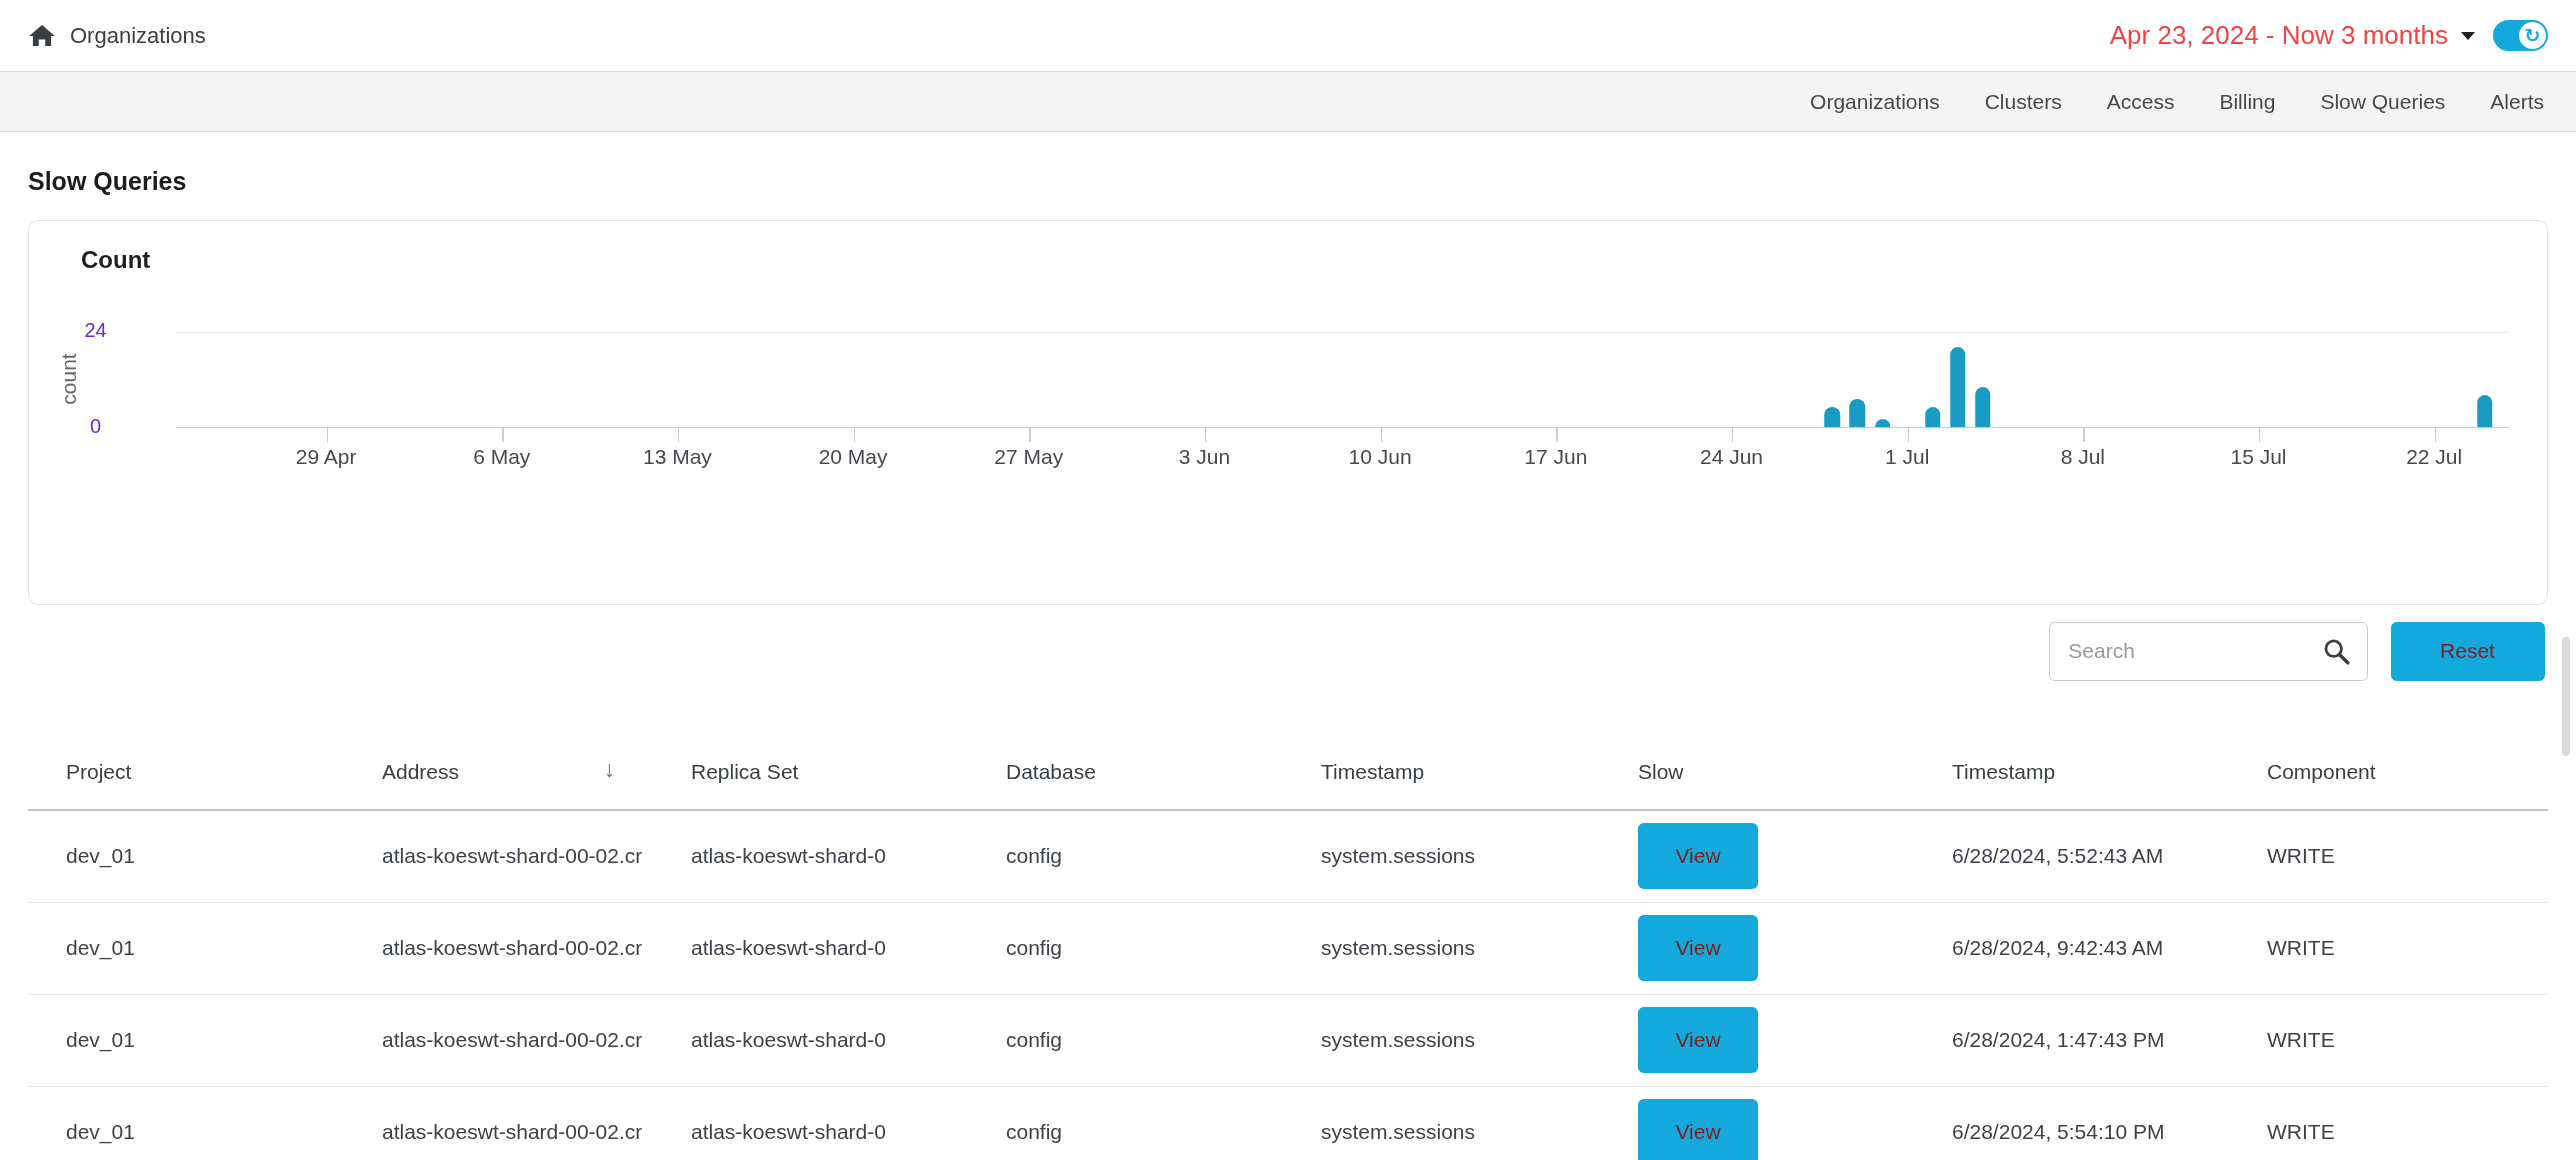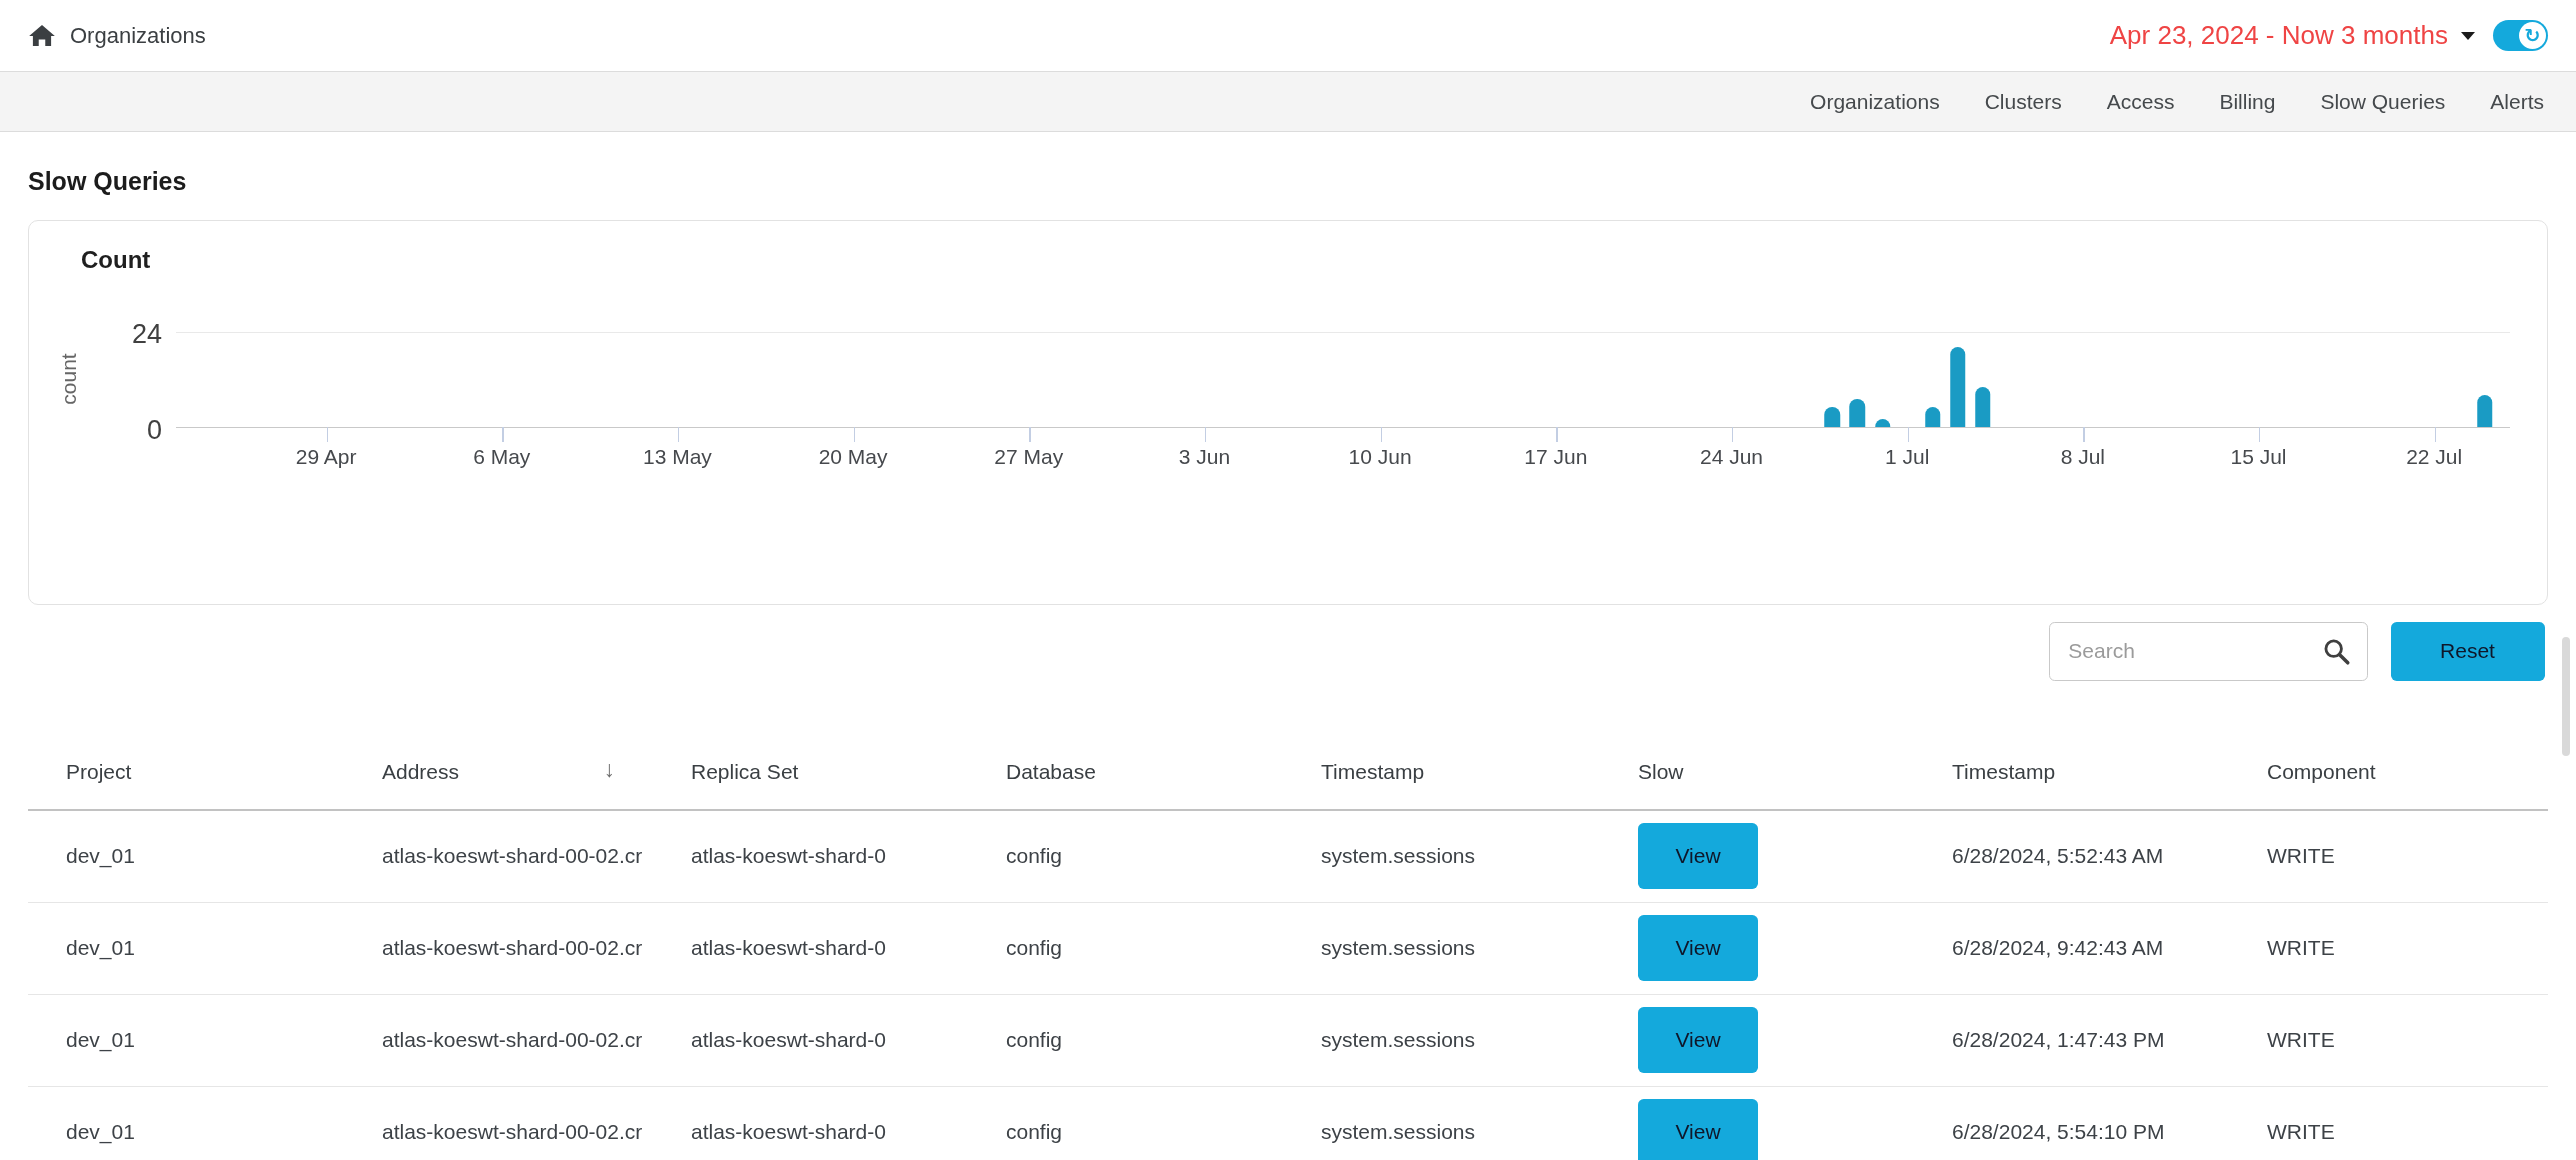--- a/index.html
+++ b/index.html
@@ -31,21 +31,21 @@
   
   .page { padding:0 28px; }
   .page-title { margin-top:34px; font-size:25px; font-weight:600; color:#1c1c1c; line-height:31px; }
 
   
   .chart-card { margin-top:22.6px; height:385px; border:1.4px solid #e2e2e2; border-radius:10px;
                 position:relative; background:#fff; }
   .chart-title { position:absolute; left:52px; top:25.4px; font-size:24px; font-weight:700; color:#1f1f1f; }
   .chart-ylabel { position:absolute; left:40px; top:158px; transform:translate(-50%,-50%) rotate(-90deg);
                   font-size:21px; color:#666; }
-  .ytick { position:absolute; left:0; width:133px; text-align:right; font-size:27px; color:#404040; }
+  .ytick { position:absolute; left:0; width:133px; text-align:center; font-size:20px; color:#6d28d9; }
   .ytick.top { top:98px; } .ytick.bottom { top:194px; }
   .chart-plot { position:absolute; left:147px; top:111px; width:2334px; height:95px; }
   .gridline-top { position:absolute; left:0; right:0; top:0; height:1.4px; background:#e9e9e9; }
   .axis-bottom { position:absolute; left:0; right:0; bottom:-1.4px; height:1.4px; background:#c9c9c9; }
   .xtick-mark { position:absolute; top:100%; width:1.4px; height:15.5px; background:#c3cee3; }
   .xtick-label { position:absolute; top:113px; width:113px; margin-left:-57px; text-align:center;
                  font-size:21px; color:#46494d; }
   .bar { position:absolute; bottom:0; width:15.5px; background:#1a9bc4; border-radius:7.8px 7.8px 0 0; }
   .chart-legend { position:absolute; left:0; right:0; top:295px; display:flex;
                   align-items:center; justify-content:center; gap:12.7px; }
@@ -53,21 +53,21 @@
   .legend-label { font-size:22px; font-weight:700; color:#3c3c3c; }
 
   
   .toolbar { margin-top:17px; height:59px; display:flex; justify-content:flex-end; gap:22.6px; padding-right:3.5px; }
   .search-box { position:relative; width:319px; height:59px; }
   .search-box input { width:100%; height:100%; border:1.4px solid #c9c9c9; border-radius:5.7px;
                       font-size:21px; color:#333; padding:0 57px 0 18.4px;
                       font-family:"Liberation Sans", sans-serif; outline:none; }
   .search-box input::placeholder { color:#9b9b9b; }
   .search-icon { position:absolute; right:15.5px; top:14px; width:31px; height:31px; cursor:pointer; }
-  .btn { border:none; border-radius:5.7px; background:#14a9dc; color:#0f172a; font-size:21px;
+  .btn { border:none; border-radius:5.7px; background:#14a9dc; color:#7f1d1d; font-size:21px;
          font-family:"Liberation Sans", sans-serif; cursor:pointer; }
   .reset-btn { width:154px; height:59px; }
 
   
   .table-wrap { margin-top:55px; position:relative; }
   .t-row { display:grid; grid-template-columns:316px 309px 315px 315px 317px 314px 315px 300px;
            align-items:center; padding-left:14px; }
   .t-head { height:75px; border-bottom:2.1px solid #c2c2c2; }
   .t-head .t-cell { font-size:21px; color:#3a3f43; cursor:pointer; position:relative; }
   .sort-arrow { position:absolute; right:52px; top:-2.8px; font-size:22.6px; color:#6e6e6e; }

